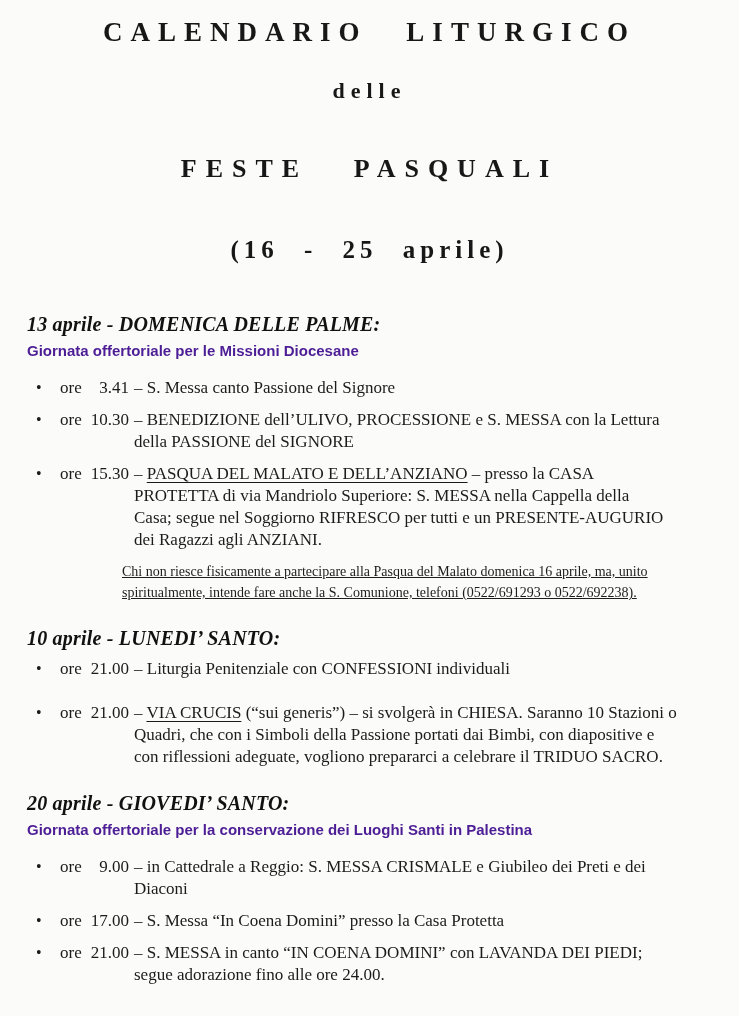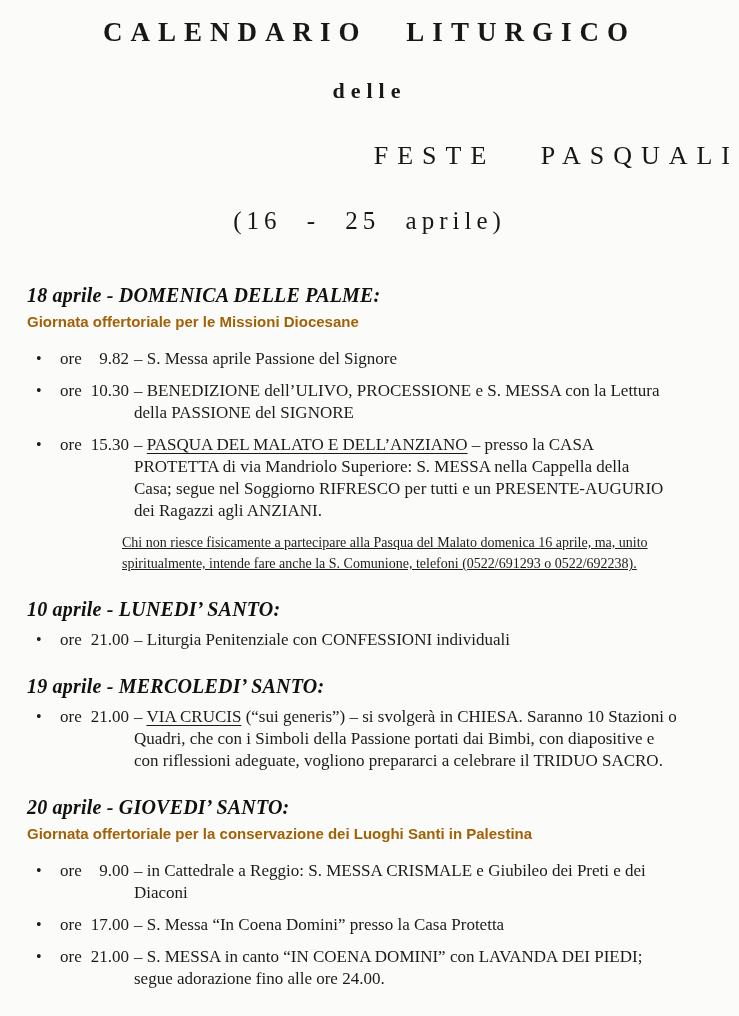--- a/index.html
+++ b/index.html
@@ -17,41 +17,41 @@
   .h-title{
     font-family:"Liberation Serif",serif;font-weight:bold;
     font-size:27px;line-height:32px;
     letter-spacing:8px;word-spacing:24px;
   }
   .h-delle{
     margin-top:30px;font-weight:bold;font-size:22px;line-height:26px;
     letter-spacing:6px;
   }
   .h-sub{
-    margin-top:36px;font-weight:normal;font-size:26px;line-height:32px;
-    letter-spacing:9px;word-spacing:30px;text-align:right;
+    margin-top:49px;font-weight:bold;font-size:26px;line-height:32px;
+    letter-spacing:9px;word-spacing:30px;
   }
   .h-range{
-    margin-top:34px;font-weight:normal;font-size:25px;line-height:30px;
+    margin-top:50px;font-weight:bold;font-size:25px;line-height:30px;
     letter-spacing:5px;word-spacing:14px;
   }
 
   
   .content{margin-top:46px;padding:0 26px 0 27px;}
   .section + .section{margin-top:22px;}
   .section-heading{
     font-family:"Liberation Serif",serif;
     font-style:italic;font-weight:bold;
     font-size:20px;line-height:27px;color:#111;
     letter-spacing:0.2px;
   }
   .section-sub{
     margin-top:3px;
     font-family:"Liberation Sans",sans-serif;
-    font-weight:bold;font-size:15px;line-height:20px;color:#a16207;
+    font-weight:bold;font-size:15px;line-height:20px;color:#4c1d95;
   }
   .events{margin-top:16px;}
   .events.tight{margin-top:6px;}
   .event{
     display:flex;align-items:flex-start;
     font-size:17px;line-height:22px;
     margin-bottom:10px;
   }
   .event:last-child{margin-bottom:0;}
   .bullet{width:33px;padding-left:9px;box-sizing:border-box;flex:none;font-size:16px;}
@@ -75,28 +75,28 @@
   <header class="doc-header">
     <div class="h-title">CALENDARIO LITURGICO</div>
     <div class="h-delle">delle</div>
     <div class="h-sub">FESTE PASQUALI</div>
     <div class="h-range">(16 - 25 aprile)</div>
   </header>
 
   <div class="content">
 
     <section class="section">
-      <div class="section-heading">18 aprile - DOMENICA DELLE PALME:</div>
+      <div class="section-heading">13 aprile - DOMENICA DELLE PALME:</div>
       <div class="section-sub">Giornata offertoriale per le Missioni Diocesane</div>
       <div class="events">
         <div class="event">
           <span class="bullet">•</span>
           <span class="ore">ore</span>
-          <span class="time">9.82</span>
-          <div class="etext"><span>– S. Messa aprile Passione del Signore</span></div>
+          <span class="time">3.41</span>
+          <div class="etext"><span>– S. Messa canto Passione del Signore</span></div>
         </div>
         <div class="event">
           <span class="bullet">•</span>
           <span class="ore">ore</span>
           <span class="time">10.30</span>
           <div class="etext"><span>– BENEDIZIONE dell’ULIVO, PROCESSIONE e S. MESSA con la Lettura
 della PASSIONE del SIGNORE</span></div>
         </div>
         <div class="event">
           <span class="bullet">•</span>
@@ -118,21 +118,20 @@
         <div class="event">
           <span class="bullet">•</span>
           <span class="ore">ore</span>
           <span class="time">21.00</span>
           <div class="etext"><span>– Liturgia Penitenziale con CONFESSIONI individuali</span></div>
         </div>
       </div>
     </section>
 
     <section class="section">
-      <div class="section-heading">19 aprile - MERCOLEDI’ SANTO:</div>
       <div class="events tight">
         <div class="event">
           <span class="bullet">•</span>
           <span class="ore">ore</span>
           <span class="time">21.00</span>
           <div class="etext"><span>– </span><span class="u">VIA CRUCIS</span><span> (“sui generis”) – si svolgerà in CHIESA. Saranno 10 Stazioni o
 Quadri, che con i Simboli della Passione portati dai Bimbi, con diapositive e
 con riflessioni adeguate, vogliono prepararci a celebrare il TRIDUO SACRO.</span></div>
         </div>
       </div>

